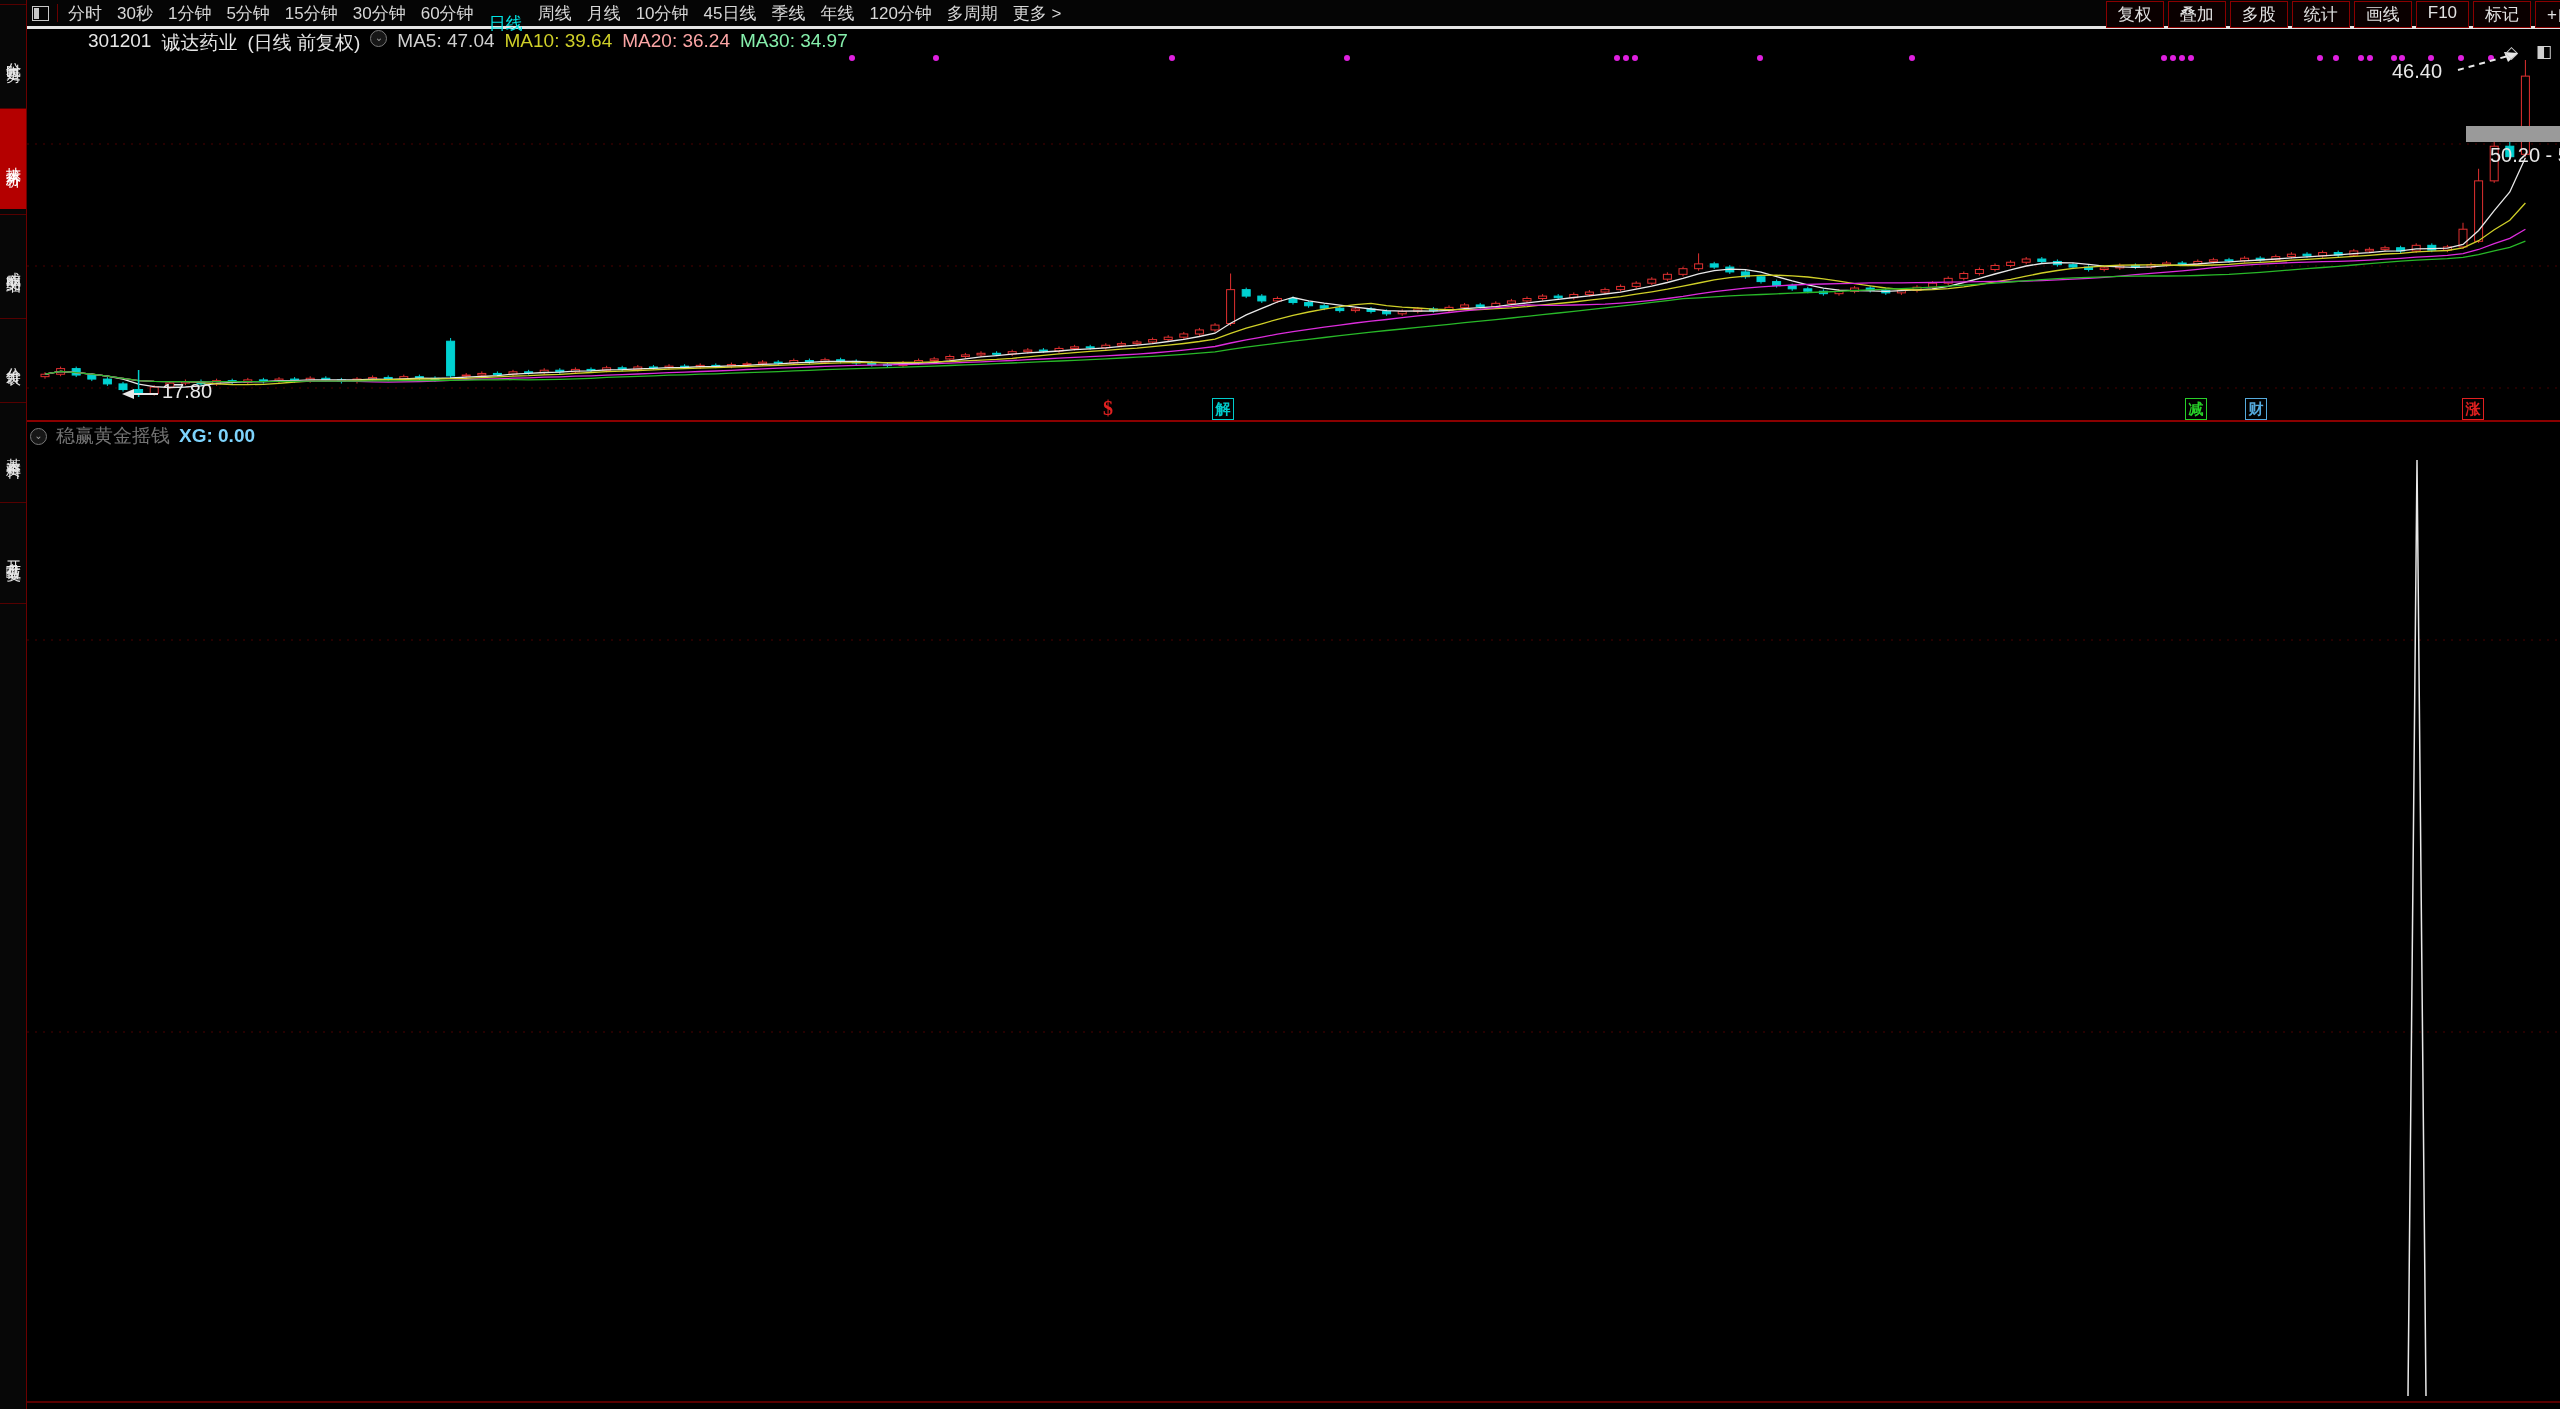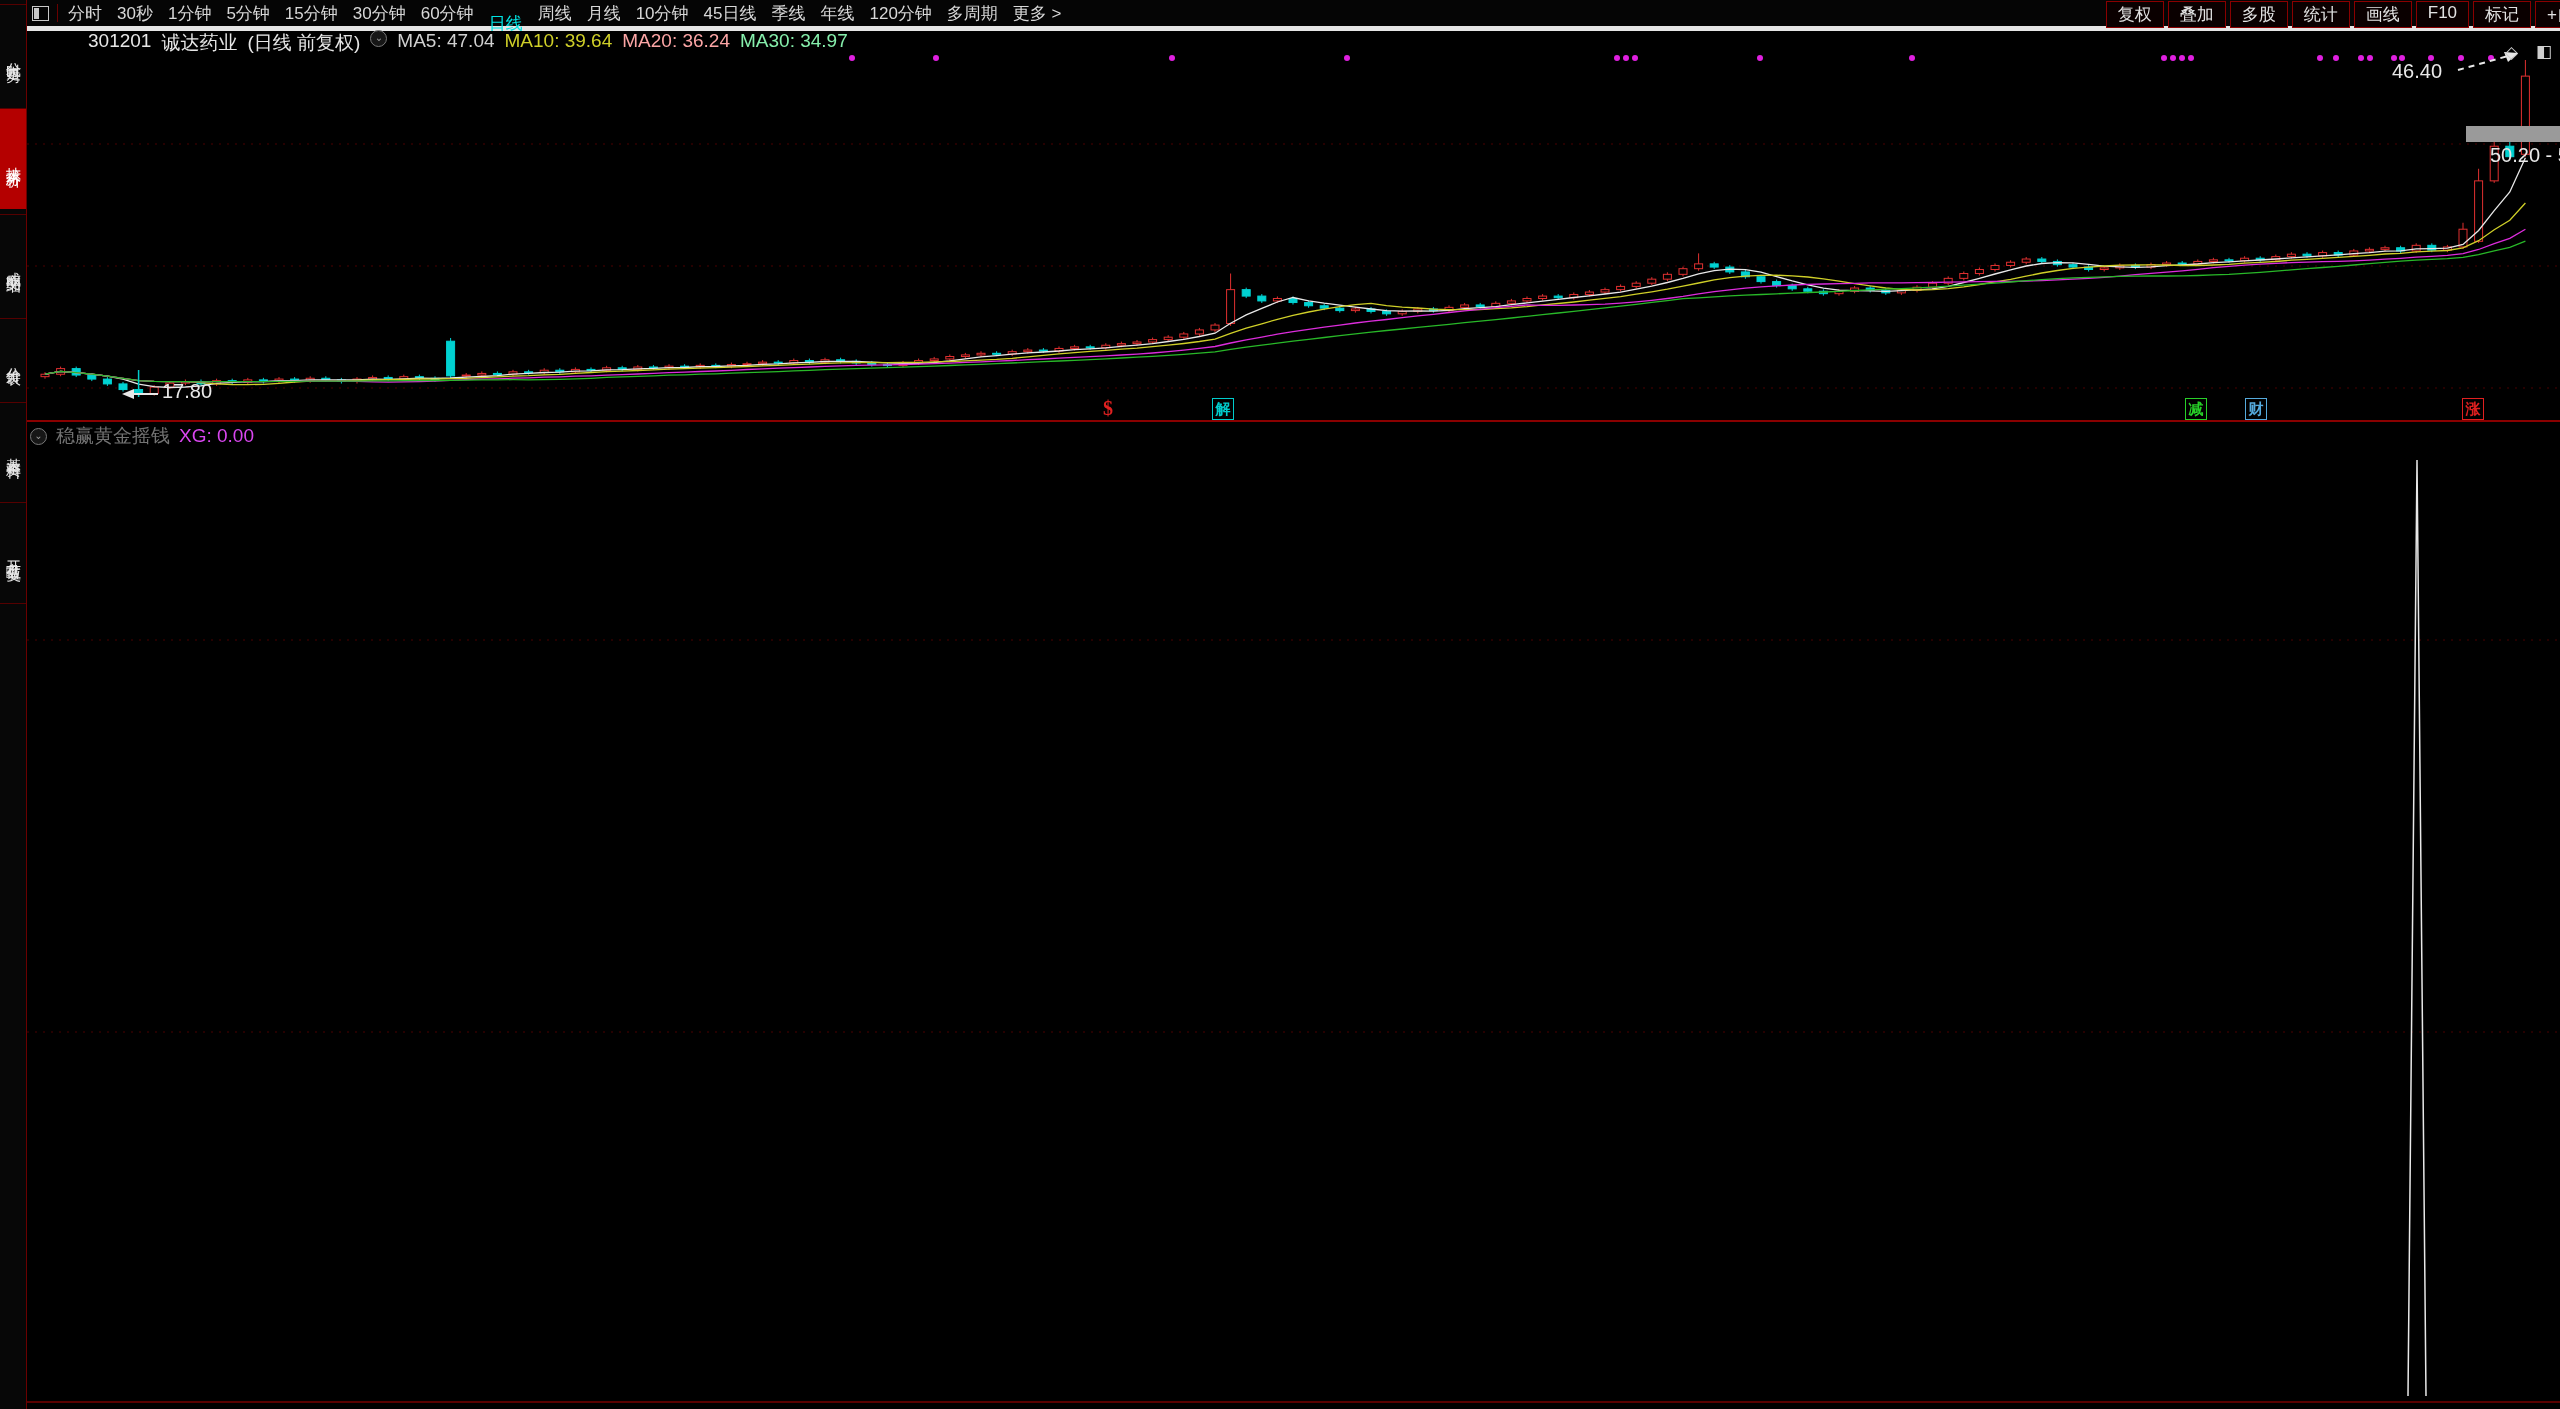--- a/index.html
+++ b/index.html
@@ -1,20 +1,20 @@
 <!DOCTYPE html>
 <html><head>
 <meta charset="utf-8">
 <style>
   html,body{margin:0;padding:0;background:#000;}
   #root{position:relative;width:2560px;height:1409px;background:#000;overflow:hidden;
         font-family:"Liberation Sans","DejaVu Sans",sans-serif;color:#ddd;}
   
   #topbar{position:absolute;left:26px;top:0;right:0;height:26px;background:#050505;
-          border-bottom:5px solid #e5e5e5;display:flex;align-items:center;}
+          border-bottom:3px solid #e5e5e5;display:flex;align-items:center;}
   #win-icon{width:15px;height:13px;border:1px solid #c8c8c8;margin:0 8px 0 6px;position:relative;flex:none;}
   #win-icon::after{content:"";position:absolute;left:1px;top:1px;bottom:1px;width:5px;background:#c8c8c8;}
   #tb-sep{width:1px;height:18px;background:#6a0000;margin-right:10px;flex:none;}
   #periods{display:flex;align-items:center;gap:15px;font-size:17px;white-space:nowrap;}
   .period{color:#d8d8d8;cursor:default;}
   .period.active{color:#00e4e4;margin-top:20px;}
   #right-buttons{position:absolute;right:-26px;top:1px;display:flex;gap:4px;}
   .tb-btn{border:1px solid #8a0000;color:#e2e2e2;font-size:17px;padding:1px 11px;background:#0a0000;white-space:nowrap;}
   
   #sidebar{position:absolute;left:0;top:0;width:26px;height:1409px;background:#070707;
@@ -43,21 +43,21 @@
   .corner-icon{position:absolute;color:#cfcfcf;font-size:17px;z-index:4;}
   
   .evt-badge{position:absolute;top:398px;width:20px;height:20px;line-height:20px;text-align:center;
              font-size:15px;font-weight:bold;background:rgba(0,0,0,.55);z-index:4;}
   .evt-badge.boxed{border-width:1px;border-style:solid;}
   .evt-badge.plain{border:none;font-size:20px;font-family:"Liberation Serif",serif;width:16px;}
   
   #indic-label{position:absolute;left:30px;top:423px;display:flex;align-items:center;gap:9px;
                font-size:19px;z-index:4;white-space:nowrap;}
   #indic-label .name{color:#737373;}
-  #indic-label .val{color:#d946ef;}
+  #indic-label .val{color:#7dd3fc;font-weight:bold;}
   #chart-svg{position:absolute;left:0;top:0;z-index:2;}
 </style>
 </head>
 <body>
 
 <div id="root">
 
   <div id="topbar">
     <div id="win-icon"></div>
     <div id="tb-sep"></div>

